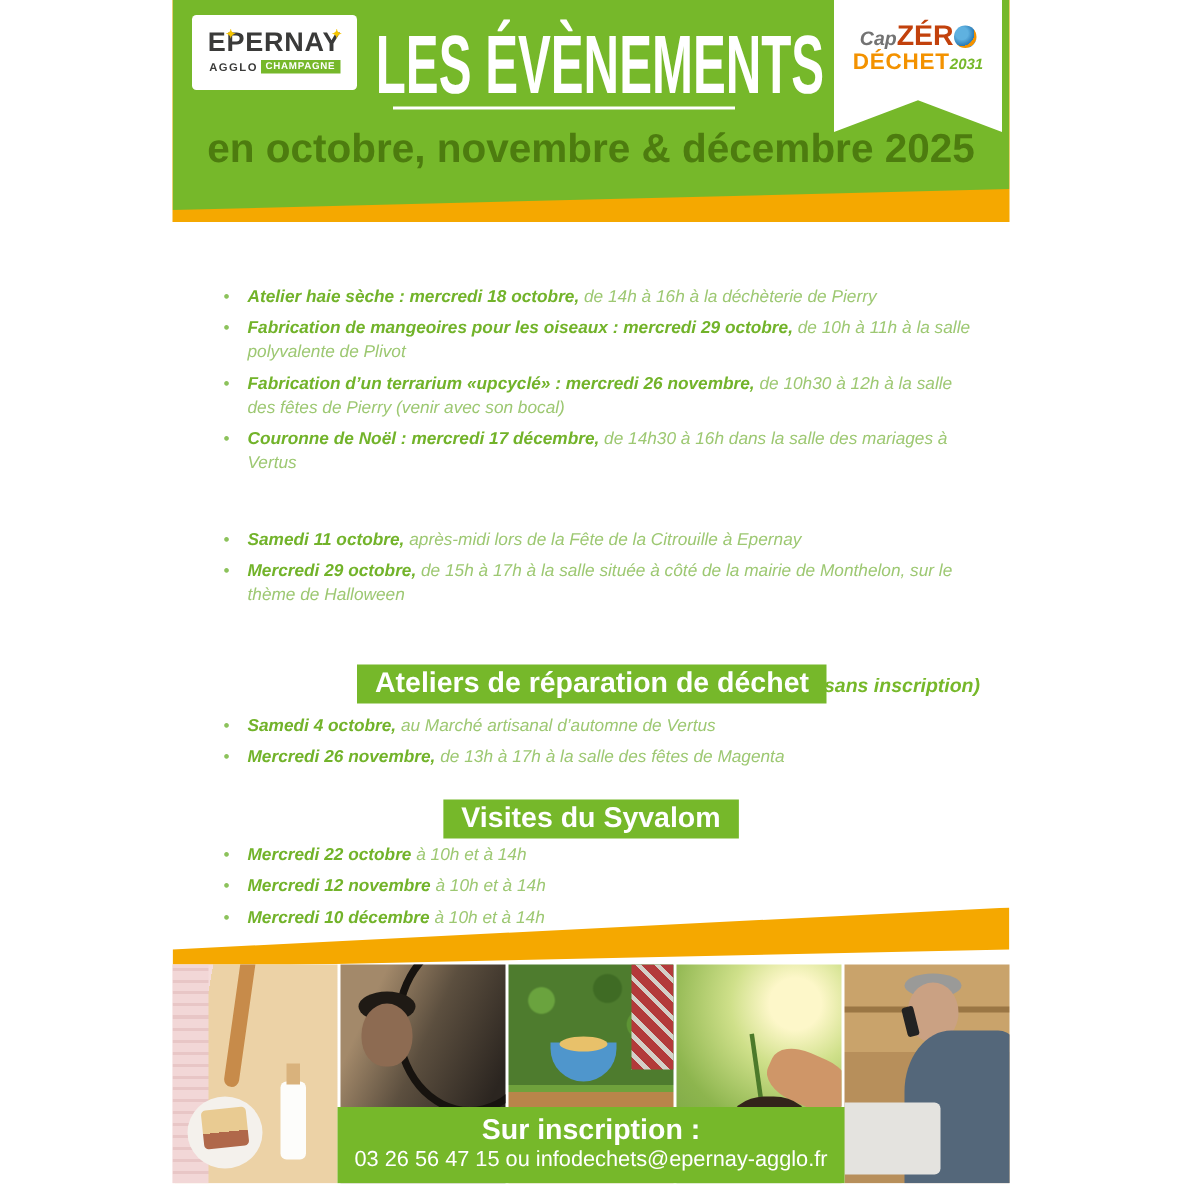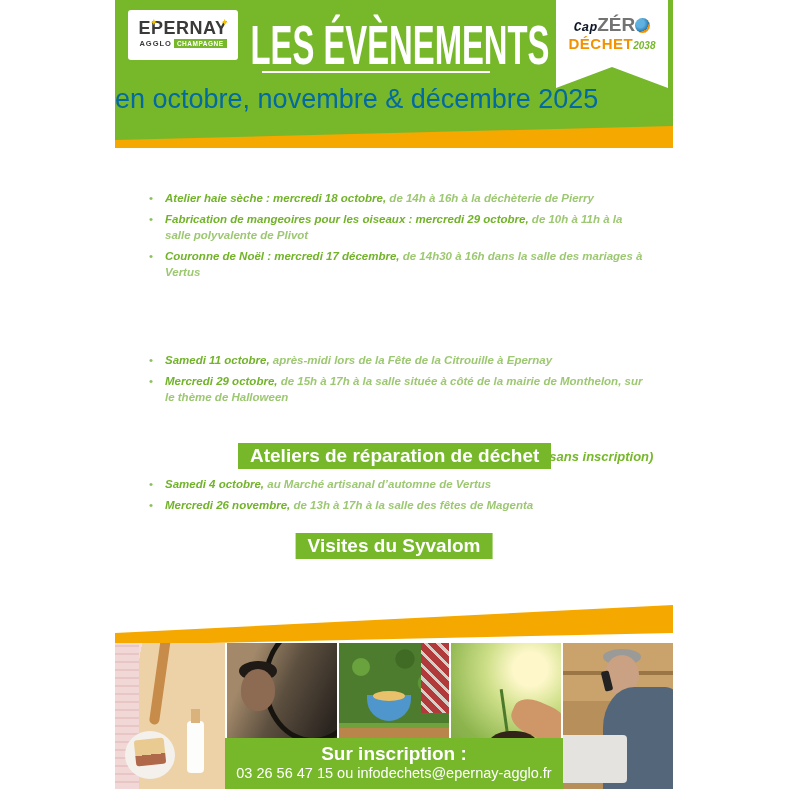--- a/index.html
+++ b/index.html
@@ -19,47 +19,47 @@
   .sparkle{position:absolute;color:#f5c400;font-size:8px;top:-5px;}
   .sp1{left:12px;} .sp2{right:-1px;}
   .logo-sub{margin-top:1px;font-size:7.5px;font-weight:bold;letter-spacing:1px;color:#3a3a39;
         display:flex;align-items:center;justify-content:center;gap:2px;}
   .logo-chip{background:#76b82a;color:#fff;padding:1px 3px;font-size:6.5px;letter-spacing:.5px;}
 
   .big-title{position:absolute;top:14px;left:50%;width:420px;margin-left:-204px;text-align:center;
         color:#ffffff;font-weight:bold;font-size:40px;letter-spacing:0px;white-space:nowrap;
         transform:scale(.82,1.38);transform-origin:center top;z-index:2;}
   .title-rule{position:absolute;left:147px;top:71px;width:228px;height:2px;background:#ffffff;z-index:2;}
-  .subtitle{position:absolute;top:84px;left:0;width:100%;color:#0369a1;
-        font-weight:normal;font-size:27px;z-index:2;white-space:nowrap;}
+  .subtitle{position:absolute;top:84px;left:0;width:100%;text-align:center;color:#4d7c0f;
+        font-weight:bold;font-size:27px;z-index:2;white-space:nowrap;}
 
   
   .badge{position:absolute;left:441px;top:0;width:112px;height:88px;background:#ffffff;z-index:4;
         clip-path:polygon(0 0,100% 0,100% 100%,50% 76%,0 100%);text-align:center;}
   .badge-l1{margin-top:16px;line-height:18px;white-space:nowrap;}
-  .badge-cap{font-family:Liberation Mono, monospace;font-style:italic;font-weight:bold;color:#0f172a;font-size:13px;}
-  .badge-zero{font-weight:bold;color:#737373;font-size:19px;letter-spacing:0;}
+  .badge-cap{font-family:Liberation Sans, sans-serif;font-style:italic;font-weight:bold;color:#737373;font-size:13px;}
+  .badge-zero{font-weight:bold;color:#c2410c;font-size:19px;letter-spacing:0;}
   .globe{display:inline-block;width:15px;height:15px;border-radius:50%;vertical-align:-2px;
         background:radial-gradient(circle at 35% 35%,#5fb1e0 0 30%,#2a7ab5 60%,#f39200 61% 75%,#2a7ab5 76%);}
   .badge-l2{line-height:14px;white-space:nowrap;}
   .badge-dechet{font-weight:bold;color:#f39200;font-size:15px;letter-spacing:.5px;}
   .badge-year{font-style:italic;font-weight:bold;color:#76b82a;font-size:10px;}
 
   
   .sec-h{position:absolute;background:#76b82a;color:#fff;font-weight:bold;font-size:19px;
         line-height:26px;padding:0 12px;white-space:nowrap;z-index:1;}
   .centered{left:50%;transform:translateX(-50%);}
   .note{position:absolute;color:#76b82a;font-weight:bold;font-style:italic;font-size:13px;white-space:nowrap;}
 
   .evlist{position:absolute;left:28px;width:507px;list-style:none;margin:0;padding:0;}
   .evlist li{position:relative;padding-left:22px;font-style:italic;font-size:11.5px;line-height:16px;
         margin-bottom:5px;color:#9dc872;}
   .evlist li::before{content:"•";position:absolute;left:6px;top:0;color:#8cc25b;font-style:normal;}
   .ev-b{font-weight:bold;color:#72b32a;}
-  .ev-r{font-weight:bold;color:#9dc872;}
+  .ev-r{font-weight:normal;color:#9dc872;}
 
   
   .bot-stripe{position:absolute;top:600px;left:0;width:558px;height:46px;background:#f5a800;
         clip-path:polygon(0 33px,100% 5px,100% 33px,0 45px);}
   .strip{position:absolute;top:643px;left:0;width:558px;height:146px;display:flex;gap:2px;background:#fff;}
   .ph{position:relative;flex:1;overflow:hidden;}
   .ph1{background:linear-gradient(100deg,#f4dcdc 0 20%,#ecd2a6 20% 100%);}
   .ph1 .towel{position:absolute;left:0;top:0;width:24px;height:100%;
         background:repeating-linear-gradient(0deg,#f2d7d7 0 6px,#e8c6c6 6px 8px);}
   .ph1 .spoon{position:absolute;left:40px;top:-8px;width:10px;height:90px;background:#c78b4a;border-radius:6px;transform:rotate(8deg);}
@@ -124,44 +124,50 @@
 
       <div class="big-title">LES ÉVÈNEMENTS</div>
       <div class="title-rule"></div>
       <div class="subtitle">en octobre, novembre &amp; décembre 2025</div>
 
       <div class="badge">
         <div class="badge-l1">
           <span class="badge-cap">Cap</span><span class="badge-zero">ZÉR</span><span class="globe"></span>
         </div>
         <div class="badge-l2">
-          <span class="badge-dechet">DÉCHET</span><span class="badge-year">2038</span>
+          <span class="badge-dechet">DÉCHET</span><span class="badge-year">2031</span>
         </div>
       </div>
     </div>
 
     <ul class="evlist" style="top:190px;">
       <li><span class="ev-b">Atelier haie sèche : mercredi 18 octobre,</span><span class="ev-r"> de 14h à 16h à la déchèterie de Pierry</span></li>
       <li><span class="ev-b">Fabrication de mangeoires pour les oiseaux : mercredi 29 octobre,</span><span class="ev-r"> de 10h à 11h à la salle polyvalente de Plivot</span></li>
+      <li><span class="ev-b">Fabrication d’un terrarium «upcyclé» : mercredi 26 novembre,</span><span class="ev-r"> de 10h30 à 12h à la salle des fêtes de Pierry (venir avec son bocal)</span></li>
       <li><span class="ev-b">Couronne de Noël : mercredi 17 décembre,</span><span class="ev-r"> de 14h30 à 16h dans la salle des mariages à Vertus</span></li>
     </ul>
 
     <ul class="evlist" style="top:352px;">
       <li><span class="ev-b">Samedi 11 octobre,</span><span class="ev-r"> après-midi lors de la Fête de la Citrouille à Epernay</span></li>
       <li><span class="ev-b">Mercredi 29 octobre,</span><span class="ev-r"> de 15h à 17h à la salle située à côté de la mairie de Monthelon, sur le thème de Halloween</span></li>
     </ul>
 
     <div class="sec-h" style="top:443px;left:123px;">Ateliers de réparation de déchet</div>
     <div class="note" style="top:449px;left:430px;">(sans inscription)</div>
     <ul class="evlist" style="top:476px;">
       <li><span class="ev-b">Samedi 4 octobre,</span><span class="ev-r"> au Marché artisanal d’automne de Vertus</span></li>
       <li><span class="ev-b">Mercredi 26 novembre,</span><span class="ev-r"> de 13h à 17h à la salle des fêtes de Magenta</span></li>
     </ul>
 
     <div class="sec-h centered" style="top:533px;">Visites du Syvalom</div>
+    <ul class="evlist" style="top:562px;">
+      <li><span class="ev-b">Mercredi 22 octobre</span><span class="ev-r"> à 10h et à 14h</span></li>
+      <li><span class="ev-b">Mercredi 12 novembre</span><span class="ev-r"> à 10h et à 14h</span></li>
+      <li><span class="ev-b">Mercredi 10 décembre</span><span class="ev-r"> à 10h et à 14h</span></li>
+    </ul>
 
     <div class="bot-stripe"></div>
     <div class="strip">
       <div class="ph ph1">
         <div class="towel"></div>
         <div class="spoon"></div>
         <div class="plate"></div>
         <div class="soap"></div>
         <div class="bottle"></div>
         <div class="cap"></div>

